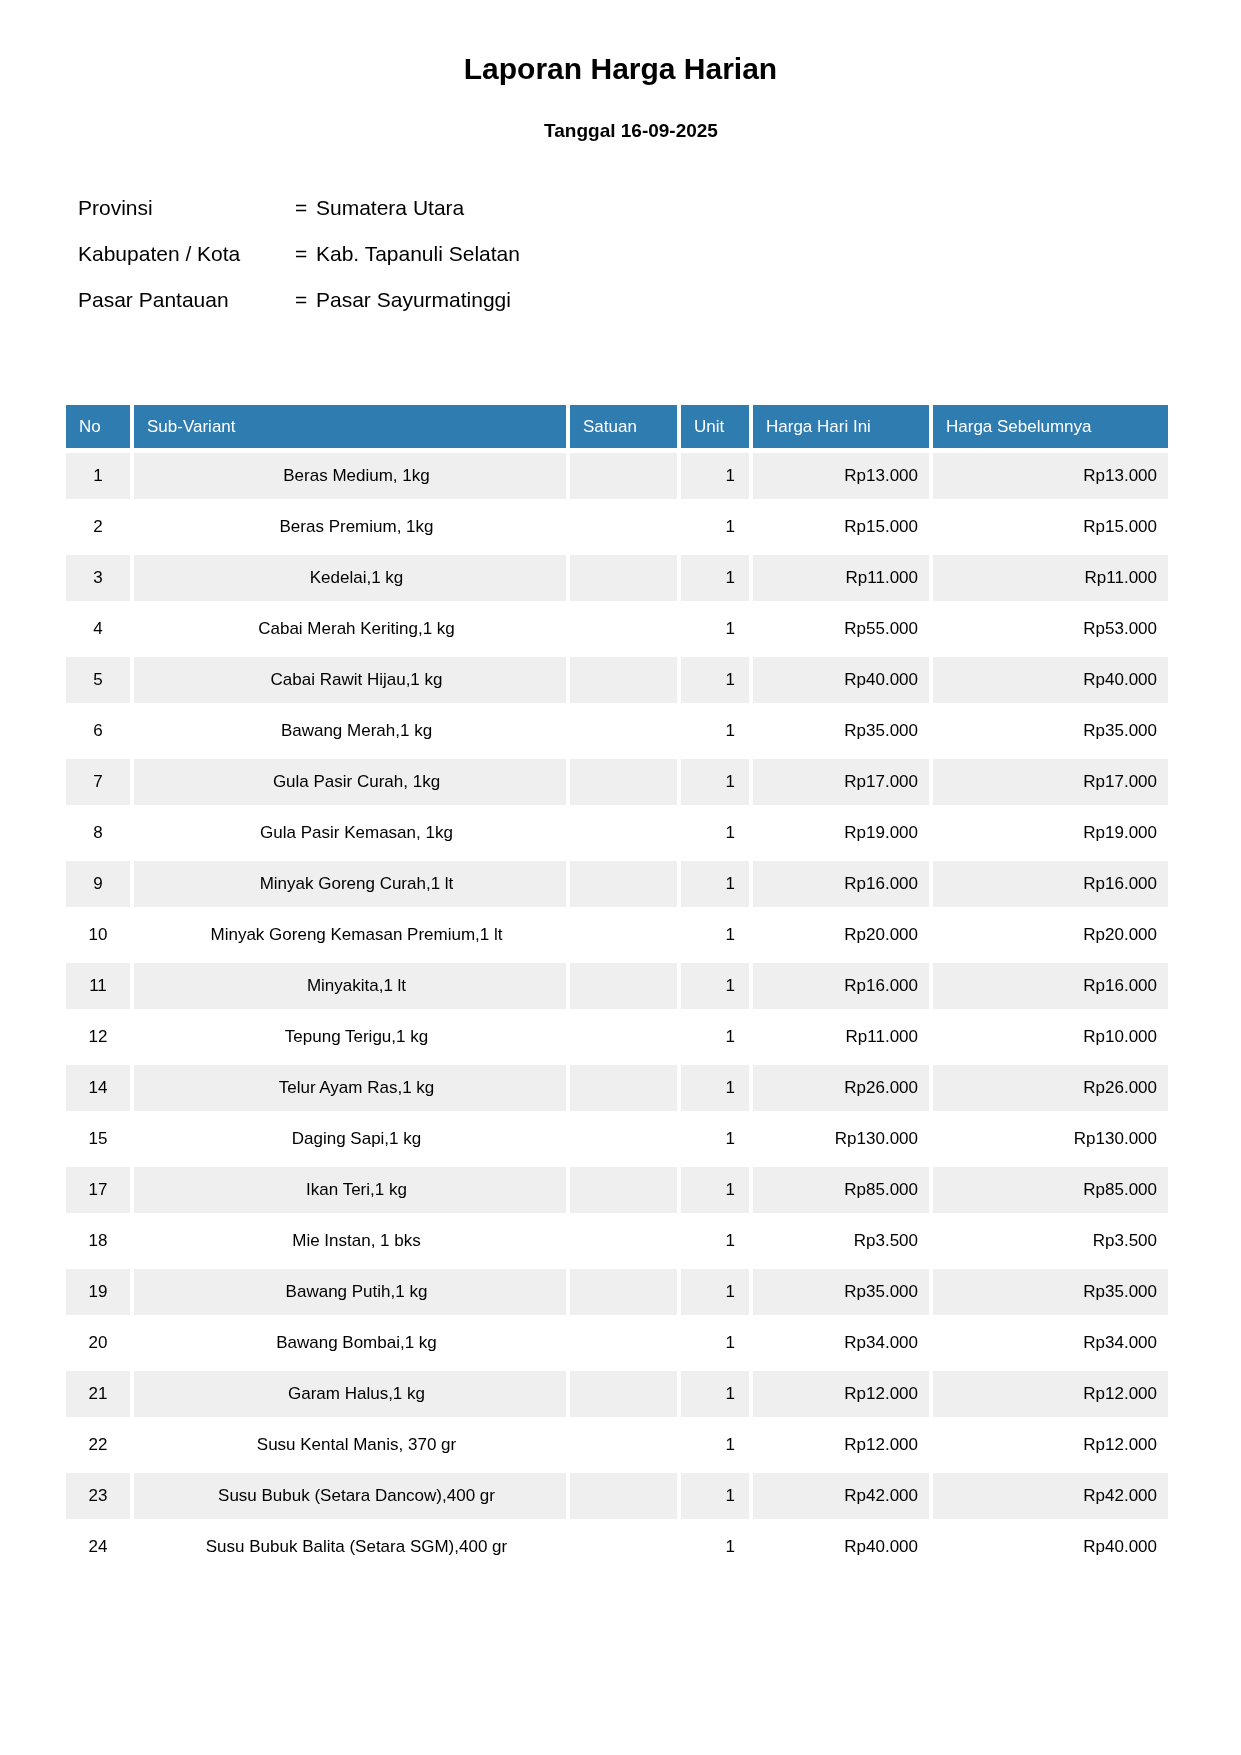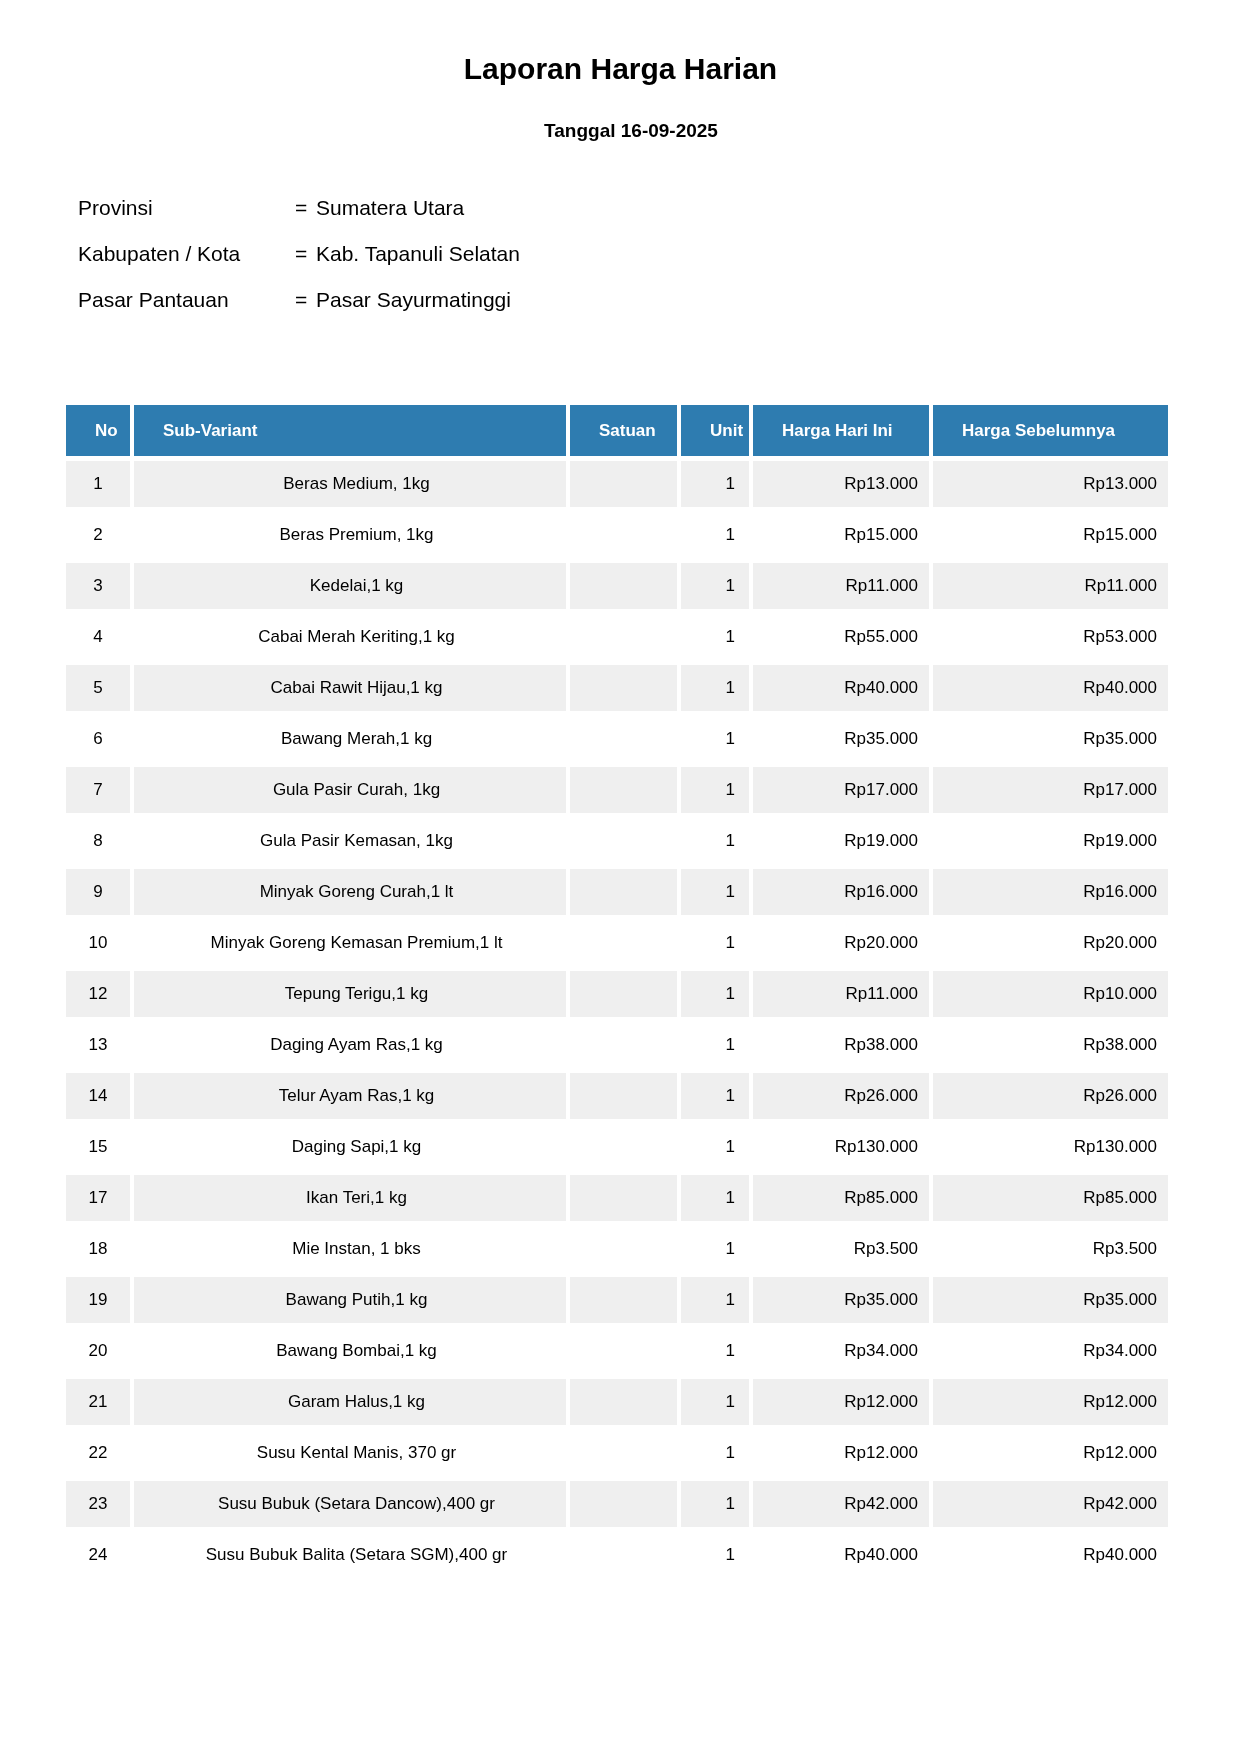--- a/index.html
+++ b/index.html
@@ -48,25 +48,25 @@
   }
   col.c-no  { width: 64px; }
   col.c-sub { width: 432px; }
   col.c-sat { width: 107px; }
   col.c-unit{ width: 68px; }
   col.c-hhi { width: 176px; }
   col.c-hs  { width: 235px; }
   thead th {
     background: var(--header-bg, #2e7cb0);
     color: var(--header-text, #ffffff);
-    font-weight: bold;
+    font-weight: normal;
     text-align: left;
-    height: 51px;
+    height: 43px;
     vertical-align: middle;
-    padding-left: 29px;
+    padding-left: 13px;
   }
   tbody td {
     height: 46px;
     vertical-align: middle;
     background: #ffffff;
   }
   tbody tr:nth-child(odd) td { background: var(--row-alt-bg, #efefef); }
   td.col-no   { text-align: center; }
   td.col-sub  { text-align: center;  padding-left: 13px; }
   td.col-unit { text-align: right; padding-right: 14px; }
@@ -202,38 +202,38 @@
 
   <tr>
     <td class="col-no">10</td>
     <td class="col-sub">Minyak Goreng Kemasan Premium,1 lt</td>
     <td class="col-sat"></td>
     <td class="col-unit">1</td>
     <td class="col-hhi">Rp20.000</td>
     <td class="col-hs">Rp20.000</td>
   </tr>
 
+  <tr>
+    <td class="col-no">11</td>
+    <td class="col-sub">Minyakita,1 lt</td>
+    <td class="col-sat"></td>
+    <td class="col-unit">1</td>
+    <td class="col-hhi">Rp16.000</td>
+    <td class="col-hs">Rp16.000</td>
+  </tr>
 
   <tr>
     <td class="col-no">12</td>
     <td class="col-sub">Tepung Terigu,1 kg</td>
     <td class="col-sat"></td>
     <td class="col-unit">1</td>
     <td class="col-hhi">Rp11.000</td>
     <td class="col-hs">Rp10.000</td>
   </tr>
 
-  <tr>
-    <td class="col-no">13</td>
-    <td class="col-sub">Daging Ayam Ras,1 kg</td>
-    <td class="col-sat"></td>
-    <td class="col-unit">1</td>
-    <td class="col-hhi">Rp38.000</td>
-    <td class="col-hs">Rp38.000</td>
-  </tr>
 
   <tr>
     <td class="col-no">14</td>
     <td class="col-sub">Telur Ayam Ras,1 kg</td>
     <td class="col-sat"></td>
     <td class="col-unit">1</td>
     <td class="col-hhi">Rp26.000</td>
     <td class="col-hs">Rp26.000</td>
   </tr>
 

